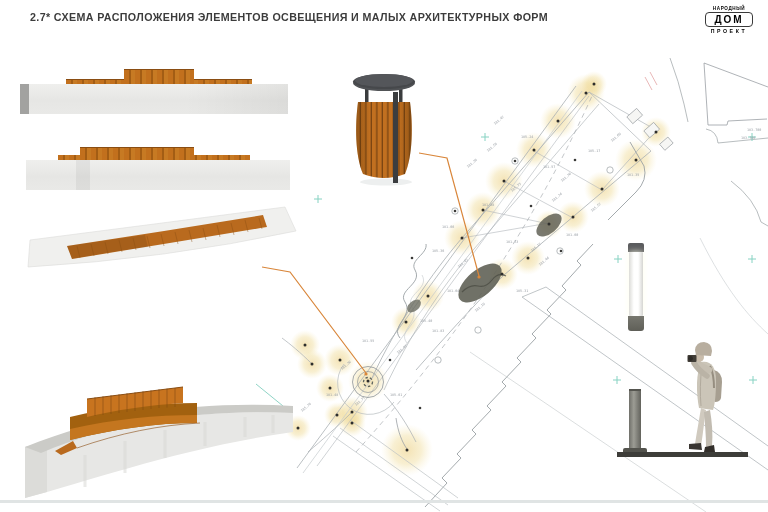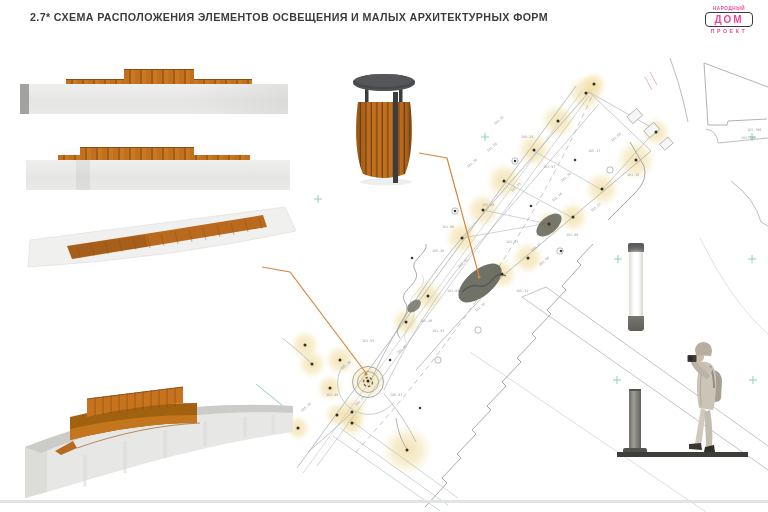--- a/index.html
+++ b/index.html
@@ -3,21 +3,21 @@
 <meta charset="utf-8">
 <style>
   html,body{margin:0;padding:0;background:#ffffff;}
   #slide{position:relative;width:768px;height:512px;background:#ffffff;overflow:hidden;
          font-family:"Liberation Sans", sans-serif;}
   .abs{position:absolute;}
   
   #title{left:30px;top:11px;font-size:11.5px;font-weight:700;color:#3c3c3c;
          letter-spacing:.4px;transform:scaleX(.93);transform-origin:left top;white-space:nowrap;}
   
-  #logo{left:699px;top:6px;width:60px;text-align:center;color:#ec4899;}
+  #logo{left:699px;top:6px;width:60px;text-align:center;color:#000000;}
   #logo .arc{font-size:4.6px;letter-spacing:.6px;font-weight:700;}
   #logo .box{margin:1px auto 1px auto;width:46px;border:1.6px solid #3a3a3a;border-radius:4px;
              font-size:10px;font-weight:700;letter-spacing:2px;line-height:13px;}
   #logo .bot{font-size:5.2px;letter-spacing:2.6px;font-weight:700;}
   
   .wood{background:repeating-linear-gradient(90deg,#c2701d 0 5px,#a35d14 5px 7px,#c77a23 7px 11px);}
   .concrete{background:linear-gradient(180deg,#efefed,#e6e6e4 55%,#e9e9e7);}
   
   #tube-top{left:628px;top:243px;width:16px;height:9px;background:#5b5c5e;border-radius:2px 2px 0 0;}
   #tube-body{left:629px;top:252px;width:14px;height:64px;border-radius:1px;

